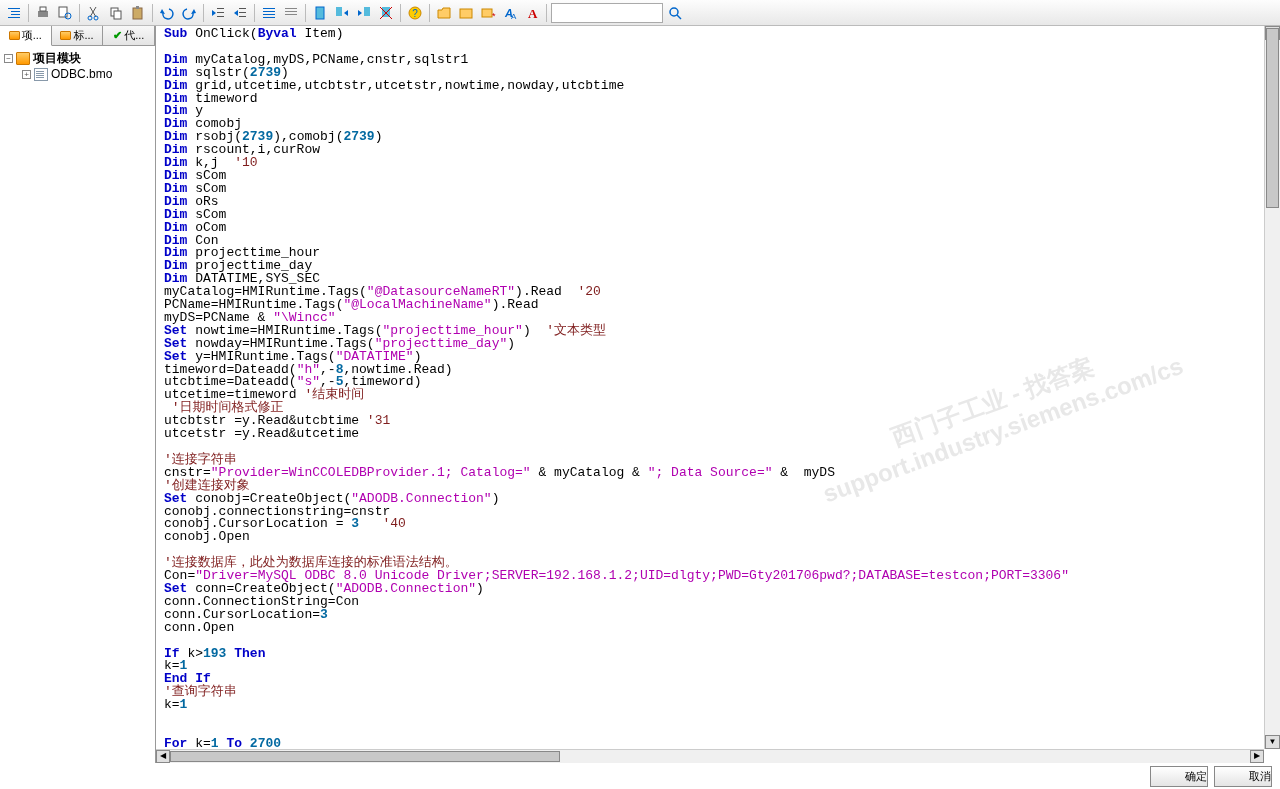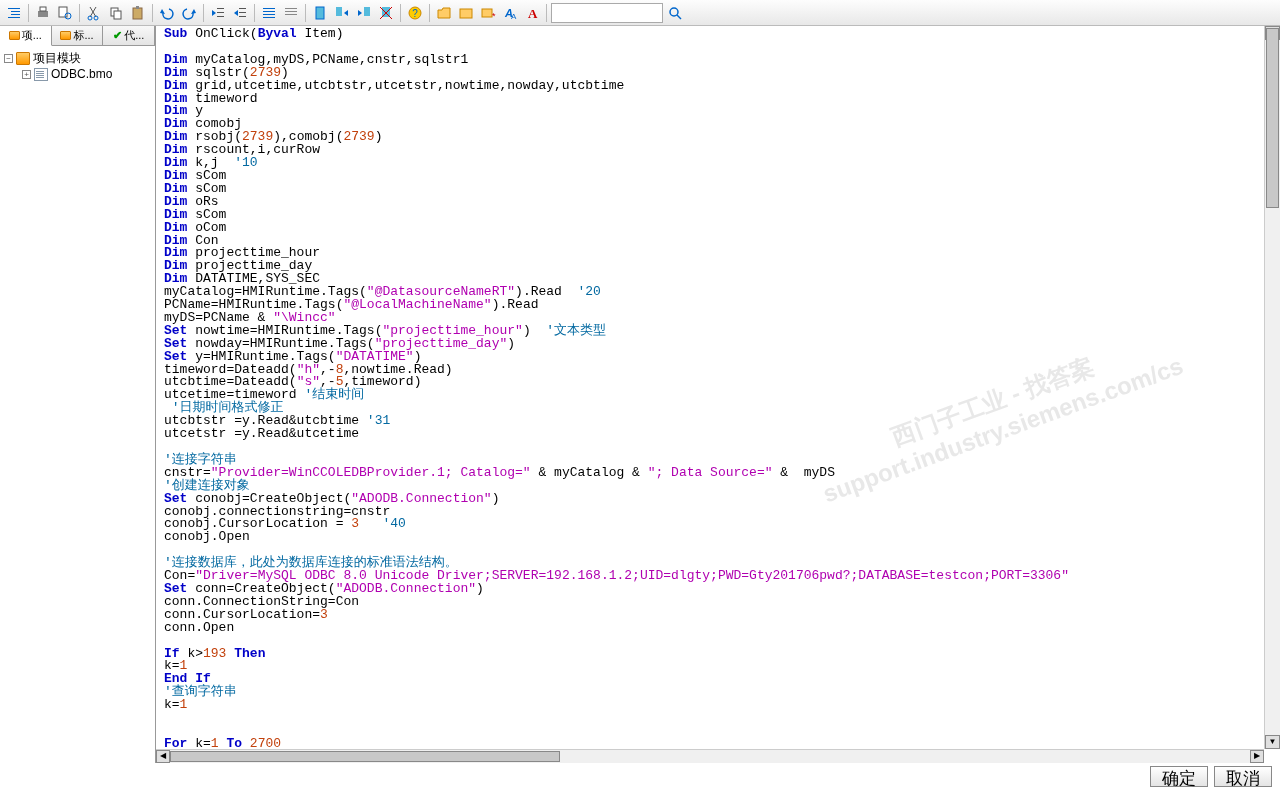--- a/index.html
+++ b/index.html
@@ -23,35 +23,35 @@
 .tree-ico { width:14px; height:13px; display:inline-block; }
 .folder-ico { background:linear-gradient(#fc6,#f90); border:1px solid #c70; border-radius:1px; }
 .file-ico { background:#fff; border:1px solid #89a; position:relative; }
 .file-ico::after { content:""; position:absolute; left:1px; top:2px; width:8px; height:1px; background:#89a; box-shadow:0 2px #89a,0 4px #89a,0 6px #89a; }
 
 .code-panel { flex:1; display:flex; flex-direction:column; position:relative; }
 .code-scroll { flex:1; overflow:hidden; position:relative; }
 .code-pre { font-family:"Courier New",monospace; font-size:13px; line-height:12.9px; padding:2px 8px; white-space:pre; letter-spacing:0px; }
 .kw { color:#0000c8;font-weight:bold; }   
 .str { color:#b000b0; }  
-.cmt { color:#0369a1; }  
-.num { color:#c2410c; }  
+.cmt { color:#7f1d1d; }  
+.num { color:#0369a1;font-weight:bold; }  
 
 .vscroll { position:absolute; right:0; top:0; bottom:14px; width:16px; background:#f0f0f0; border-left:1px solid #ccc; }
 .vscroll .thumb { position:absolute; left:1px; right:1px; top:2px; height:180px; background:#c8c8c8; border:1px solid #888; }
 .vscroll .arrowup, .vscroll .arrowdn { height:14px; background:#e0e0e0; border:1px solid #888; font-size:8px; text-align:center; line-height:12px; }
 .vscroll .arrowup{position:absolute;top:0;left:0;right:0;}
 .vscroll .arrowdn{position:absolute;bottom:0;left:0;right:0;}
 .hscroll { position:absolute; left:0; right:16px; bottom:0; height:14px; background:#f0f0f0; border-top:1px solid #ccc; }
 .hscroll .thumb { position:absolute; top:1px; bottom:1px; left:14px; width:390px; background:#c8c8c8; border:1px solid #888; }
 .hscroll .al,.hscroll .ar{width:14px;position:absolute;top:0;bottom:0;background:#e0e0e0;border:1px solid #888;font-size:8px;text-align:center;line-height:10px;}
 .hscroll .al{left:0;} .hscroll .ar{right:0;}
 
 .footer { position:absolute; bottom:0; right:0; height:26px; display:flex; align-items:center; gap:6px; padding:0 8px; }
-.ftr-btn { width:58px; height:21px; background:linear-gradient(#fff,#e4e4e4); border:1px solid #888; font-size:17px; cursor:pointer; }
+.ftr-btn { width:58px; height:21px; background:linear-gradient(#fff,#e4e4e4); border:1px solid #888; font-size:11px; cursor:pointer;text-align:right; }
 
 
 .wm { position:absolute; left:560px; top:360px; transform:rotate(-20deg); color:#e8e8e8; font-size:24px; pointer-events:none; font-weight:bold; text-align:center; line-height:30px;}
 
 svg.ico{width:16px;height:16px;}
 </style>
 </head>
 <body>
 
 <div class="toolbar">
@@ -225,21 +225,21 @@
         </div>
       <div class="tree-tab">
           <span style="color:#090;font-weight:bold">✔</span>
           <span>代...</span>
         </div>
     </div>
     <div class="tree-body">
       <div class="tree-node">
         <span class="tree-toggle">−</span>
         <span class="tree-ico folder-ico"></span>
-        <span style="font-weight:normal">项目模块</span>
+        <span style="font-weight:bold">项目模块</span>
       </div>
       <div class="tree-node child">
         <span class="tree-toggle">+</span>
         <span class="tree-ico file-ico"></span>
         <span>ODBC.bmo</span>
       </div>
     </div>
   </div>
 
   <div class="code-panel">

